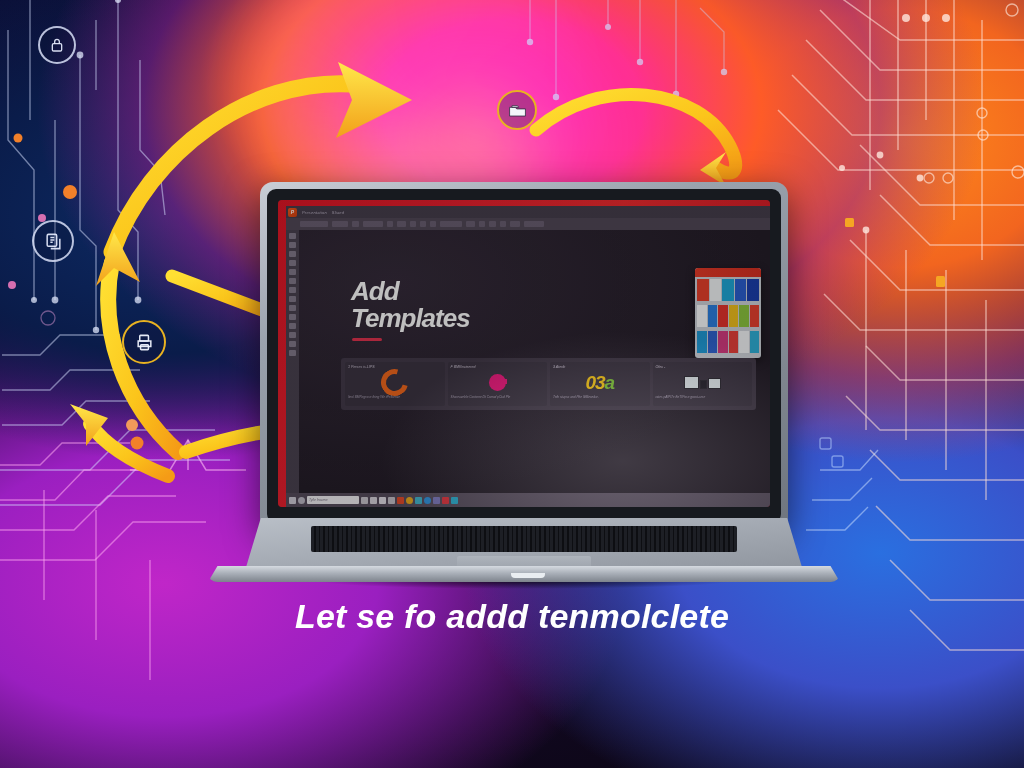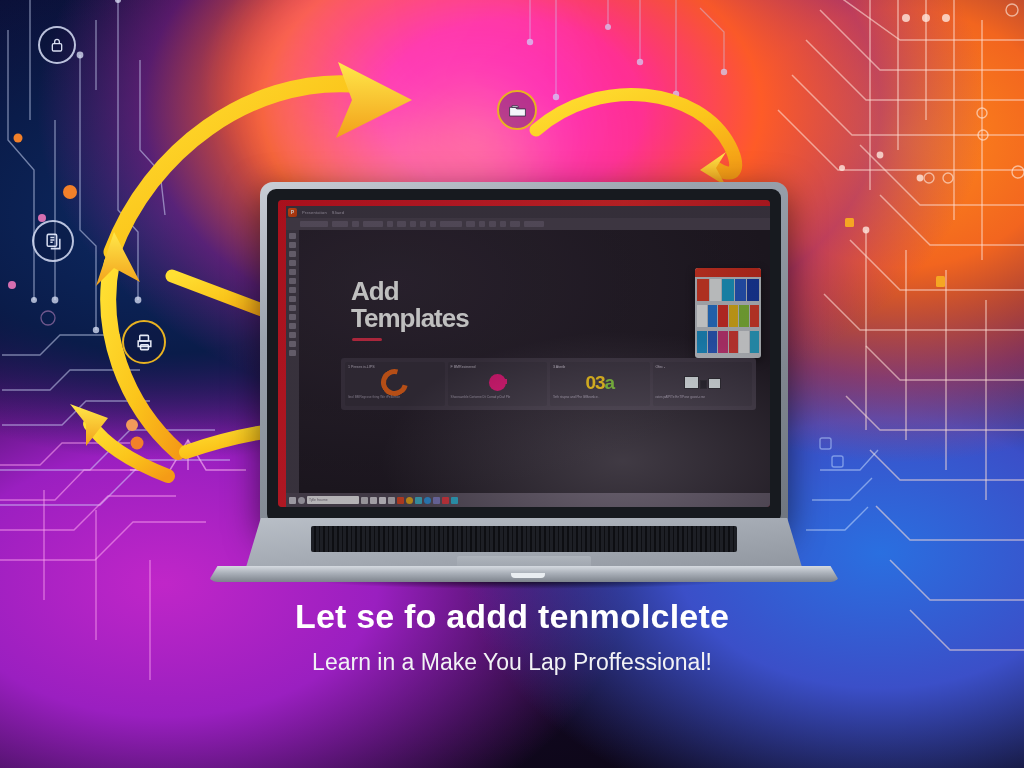--- a/index.html
+++ b/index.html
@@ -1,17 +1,17 @@
 <!DOCTYPE html>
 <html><head>
 <meta charset="utf-8">
 <style>
   html,body{margin:0;padding:0;background:#000;}
   body{width:1024px;height:768px;overflow:hidden;font-family:"Liberation Sans",sans-serif;}
-  #stage{position:relative;width:1024px;height:768px;overflow:hidden;background:#07060f;}
+  #stage{position:relative;width:1024px;height:768px;overflow:hidden;background:#07060f;font-style:italic;}
 
   
   .bg-base{position:absolute;inset:0;
     background:
       radial-gradient(ellipse 58% 52% at 50% 14%, #ff1fa0 0%, #ff2e8e 22%, rgba(255,90,40,.92) 42%, rgba(150,30,140,.55) 62%, rgba(20,12,60,0) 80%),
       radial-gradient(ellipse 30% 26% at 42% 10%, #ff8a1e 0%, rgba(255,120,20,.75) 40%, rgba(255,60,120,0) 75%),
       radial-gradient(ellipse 46% 40% at 16% 28%, #0d2a63 0%, #0a1c4a 45%, rgba(8,12,40,0) 80%),
       radial-gradient(ellipse 44% 48% at 88% 18%, #ff8c1a 0%, #f2651f 35%, rgba(190,60,80,.6) 65%, rgba(40,30,90,0) 88%),
       radial-gradient(ellipse 50% 44% at 86% 72%, #2a6fe0 0%, #3b4fc8 40%, rgba(60,40,140,0) 82%),
       radial-gradient(ellipse 58% 48% at 16% 76%, #c026c8 0%, #9a1fc0 36%, rgba(70,20,110,0) 78%),
@@ -485,16 +485,15 @@
         <div class="kb"></div>
         <div class="pad"></div>
       </div>
       <div class="base-front"></div>
       <div class="notch"></div>
     </div>
   </div>
 
   <div class="caption">
     <div class="cap1">Let se fo addd tenmolclete</div>
-    <div class="cap3">Learn in a Make You Lap Proffessional!</div>
   </div>
 
 </div>
 
 </body></html>

